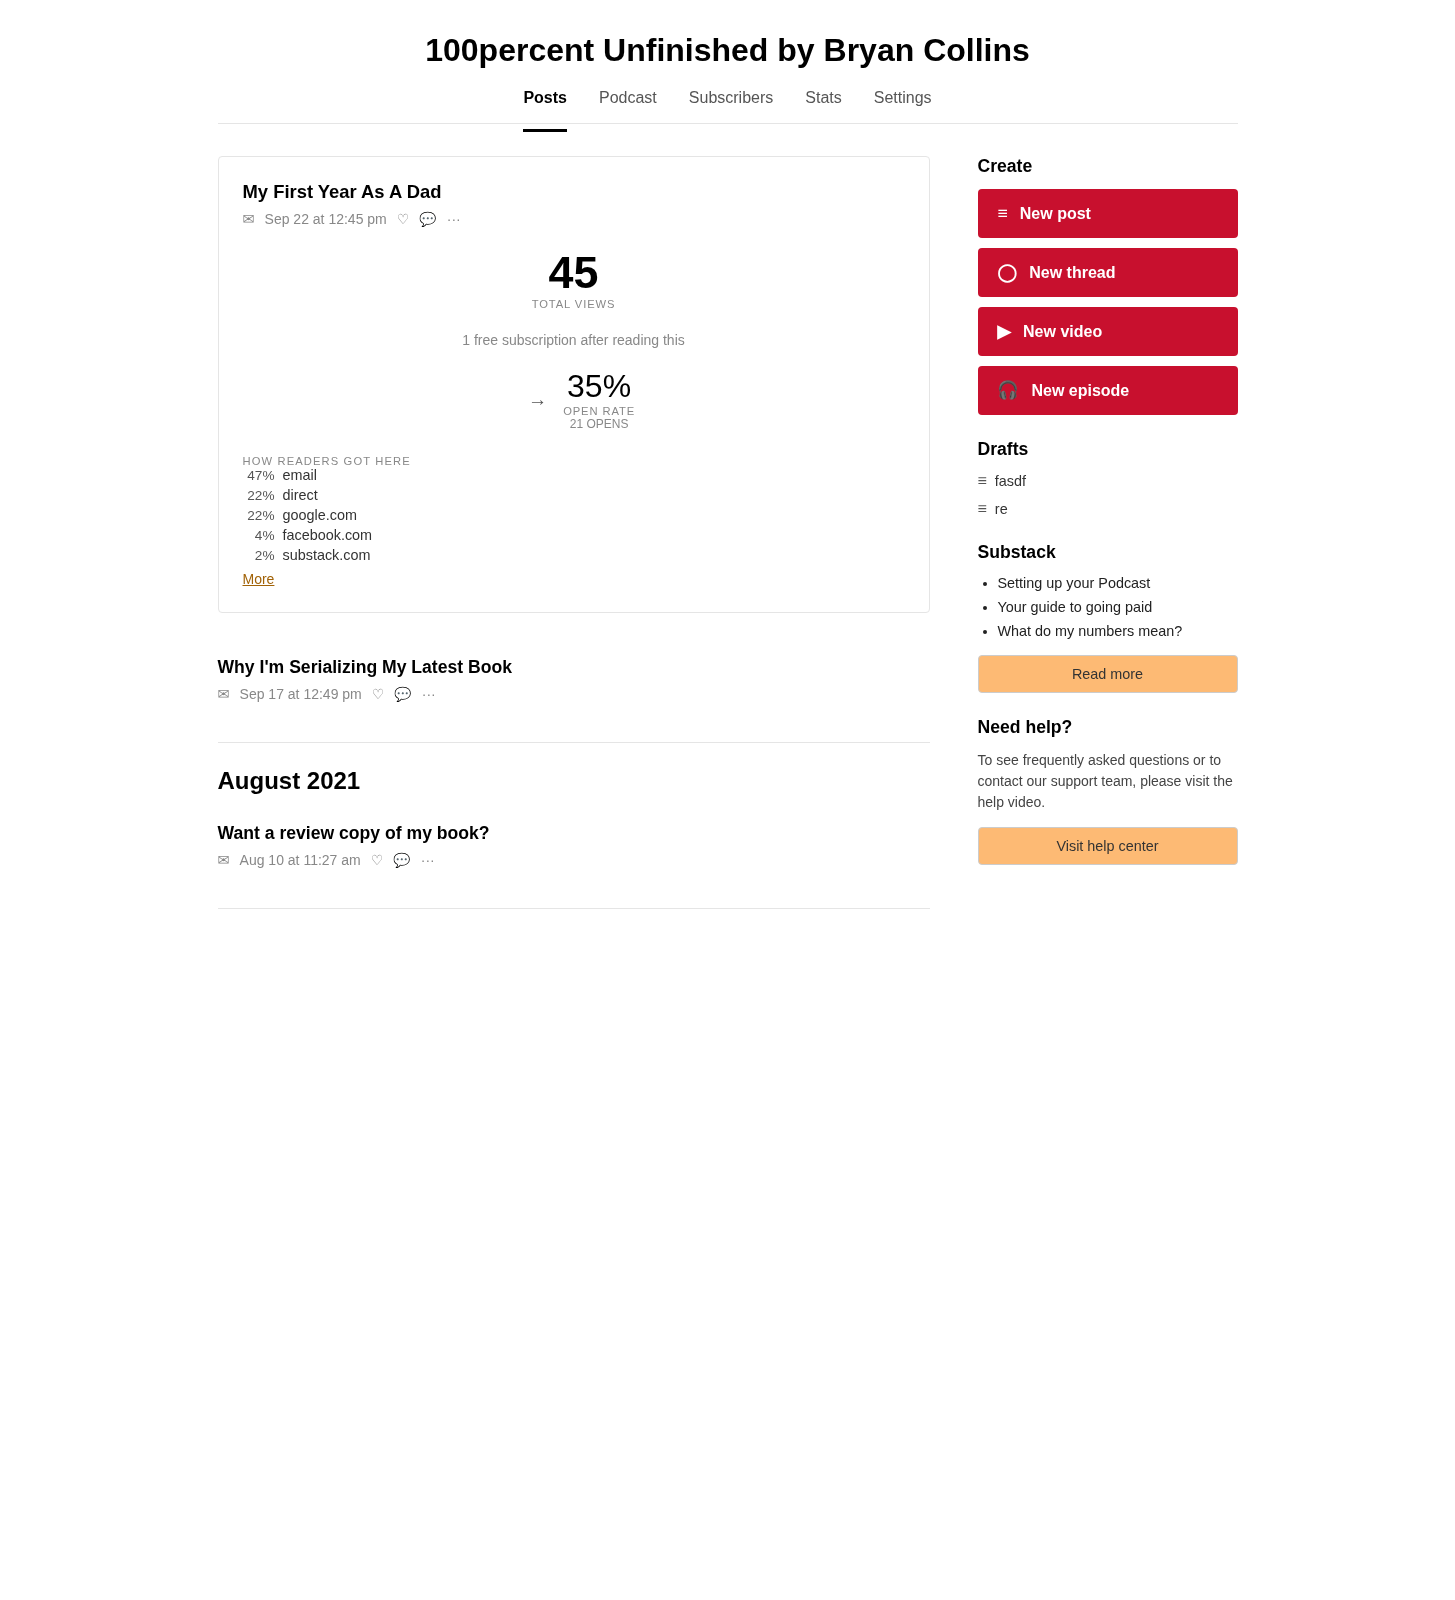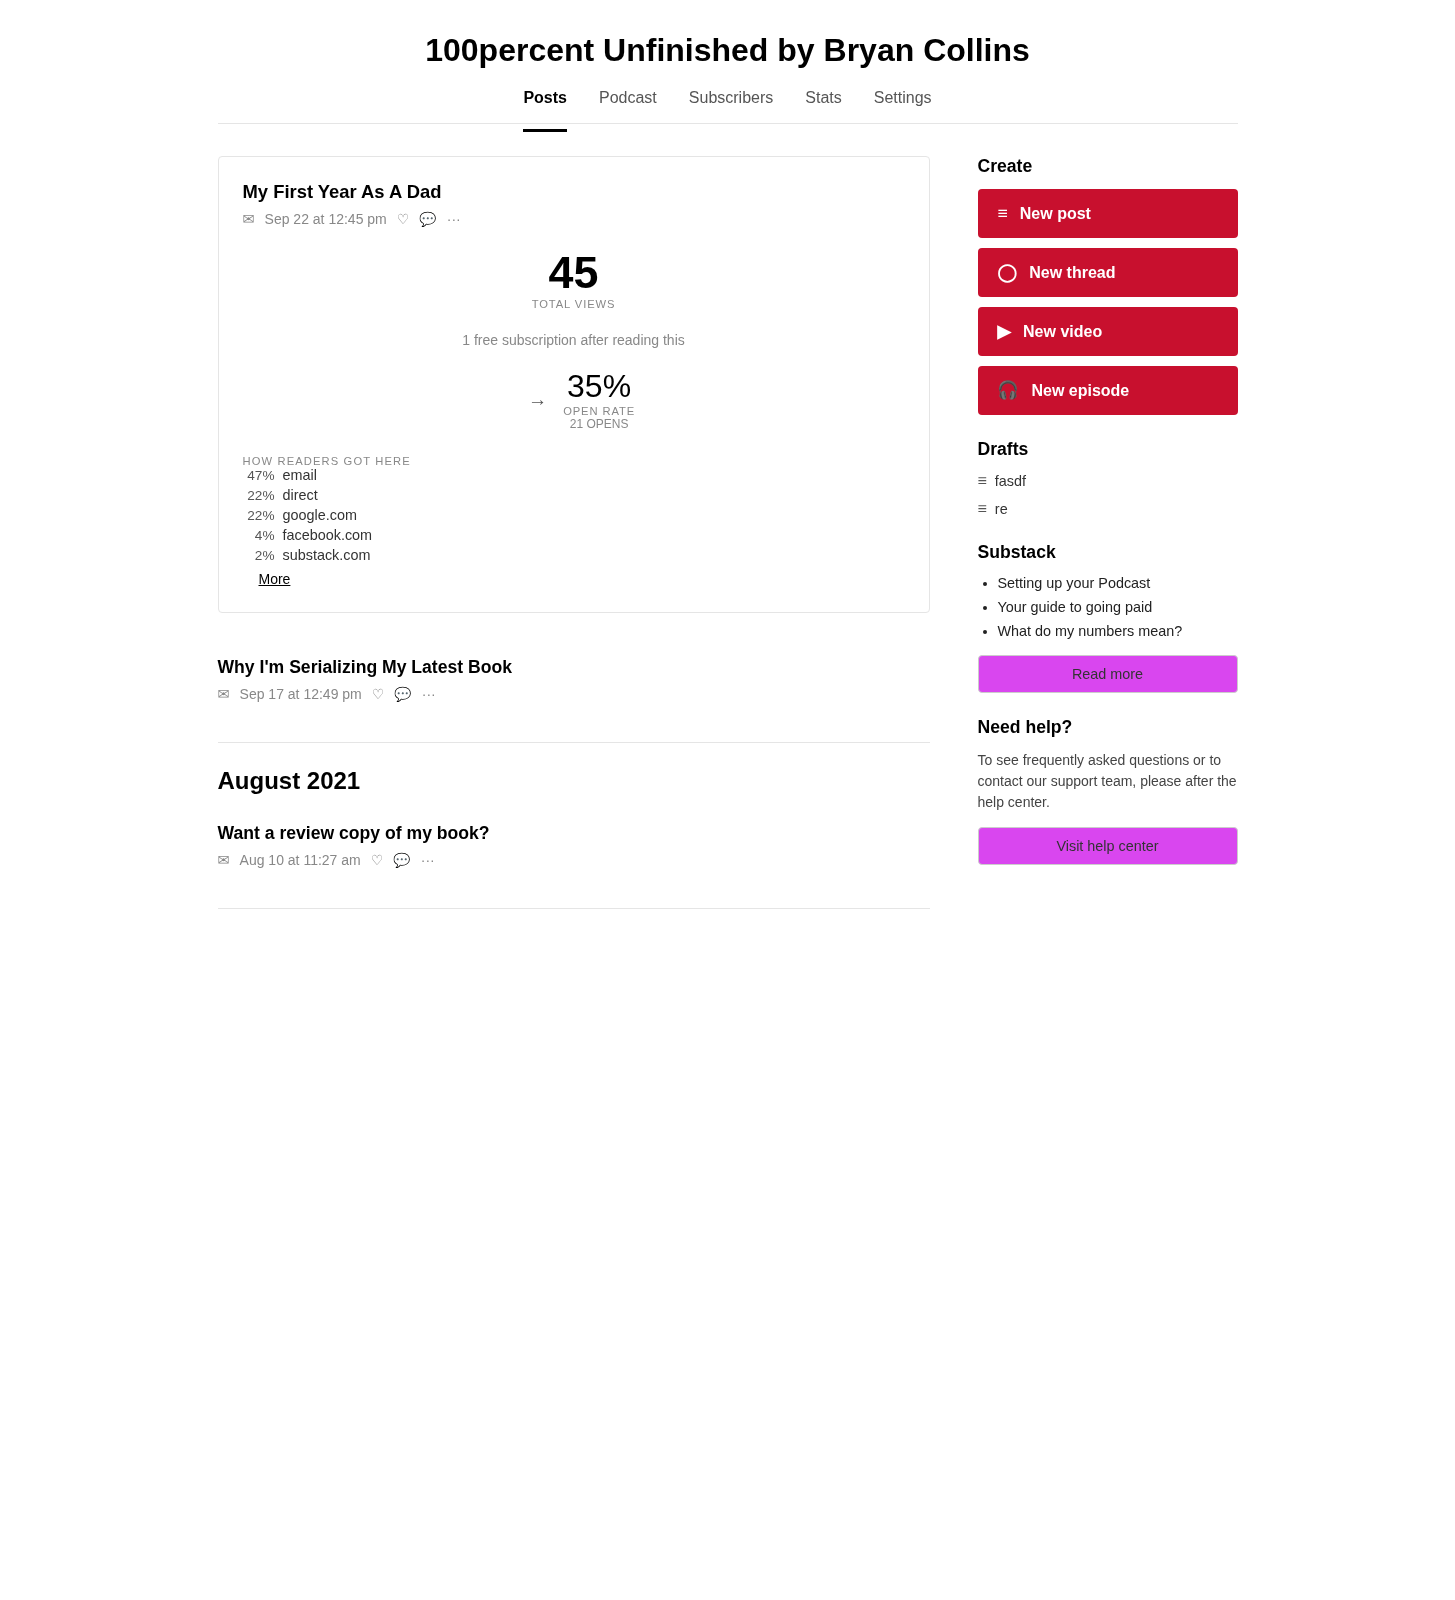--- a/index.html
+++ b/index.html
@@ -172,27 +172,26 @@
     .ref-pct {
       width: 32px;
       text-align: right;
       color: #555;
       font-size: 0.85rem;
     }
     .ref-source {
       color: #333;
     }
     .more-link {
-      color: #000000;
+      color: #a16207;
       font-size: 0.875rem;
       text-decoration: underline;
       cursor: pointer;
       margin-top: 4px;
       display: inline-block;
-      margin-left: 16px;
     }
 
     
     .post-row {
       padding: 20px 0;
       border-bottom: 1px solid #e5e5e5;
     }
     .post-row-title {
       font-size: 1.1rem;
       font-weight: 600;
@@ -268,21 +267,21 @@
     }
     .resource-list li {
       font-size: 0.9rem;
       margin-bottom: 8px;
       color: #222;
       cursor: pointer;
     }
 
     .outline-btn {
       border: 1px solid #ccc;
-      background: #d946ef;
+      background: #fdba74;
       color: #333;
       border-radius: 4px;
       padding: 10px 20px;
       font-size: 0.9rem;
       cursor: pointer;
       width: 100%;
     }
 
     
     .help-section {
@@ -436,19 +435,19 @@
       <ul class="resource-list">
         <li>Setting up your Podcast</li>
         <li>Your guide to going paid</li>
         <li>What do my numbers mean?</li>
       </ul>
       <button class="outline-btn">Read more</button>
     </div>
 
     <div class="help-section">
       <div class="sidebar-section-title">Need help?</div>
-      <p class="help-text">To see frequently asked questions or to contact our support team, please after the help center.</p>
+      <p class="help-text">To see frequently asked questions or to contact our support team, please visit the help video.</p>
       <button class="outline-btn">Visit help center</button>
     </div>
 
   </div>
 
 </div>
 
 </body></html>

